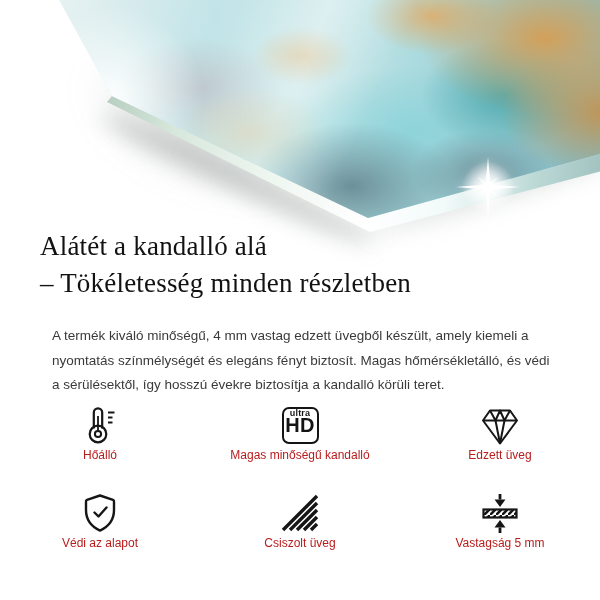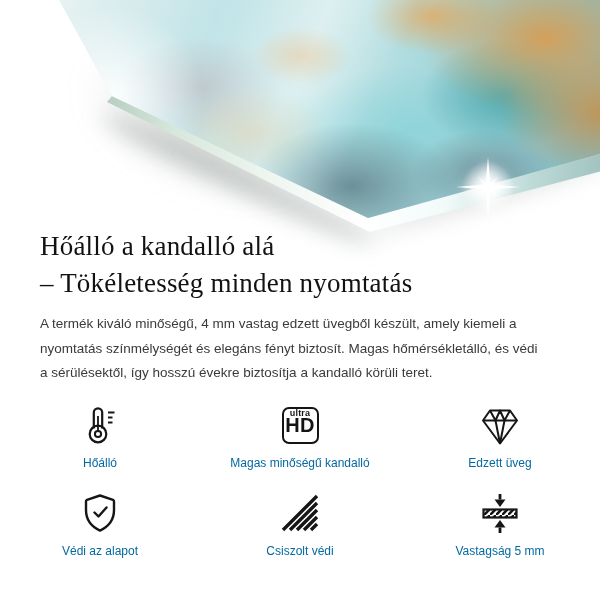--- a/index.html
+++ b/index.html
@@ -57,31 +57,31 @@
     filter:drop-shadow(0 0 5px rgba(255,255,255,.95));
   }
   
   .title{
     position:absolute;left:40px;top:228px;margin:0;
     font-family:"Liberation Serif","DejaVu Serif",serif;
     font-weight:400;font-size:27px;line-height:37px;color:#121212;
     letter-spacing:.2px;
   }
   .desc{
-    position:absolute;left:40px;top:312px;width:500px;margin:0;
+    position:absolute;left:40px;top:312px;width:500px;margin:12px;
     font-size:13.5px;line-height:24.5px;color:#3a3a3a;
   }
   
   .features{
     position:absolute;left:0;top:402px;width:600px;
     display:grid;grid-template-columns:repeat(3,200px);row-gap:19px;
   }
   .feature{display:flex;flex-direction:column;align-items:center;height:69px;}
   .icon-box{height:46px;display:flex;align-items:center;justify-content:center;}
-  .feature-label{margin-top:8px;font-size:12px;line-height:15px;color:#0369a1;white-space:nowrap;}
+  .feature-label{margin-top:0;font-size:12px;line-height:15px;color:#b91c1c;white-space:nowrap;}
   .hd-badge{
     width:33px;height:33px;border:2.5px solid #141414;border-radius:7px;
     display:flex;flex-direction:column;align-items:center;justify-content:flex-start;
     color:#141414;font-weight:700;
   }
   .hd-badge .hd-top{font-size:9px;line-height:9px;letter-spacing:.2px;}
   .hd-badge .hd-bottom{font-size:20px;line-height:15px;letter-spacing:.3px;}
   svg .ln{stroke:#161616;fill:none;}
 </style>
 </head>
@@ -100,22 +100,22 @@
         <stop offset="1" stop-color="#ffffff" stop-opacity="0"></stop>
       </radialGradient>
     </defs>
     <circle cx="40" cy="40" r="26" fill="url(#sparkglow)"></circle>
     <path d="M40 10 L42.4 37.6 L72 40 L42.4 42.4 L40 70 L37.6 42.4 L8 40 L37.6 37.6 Z" fill="#ffffff"></path>
     <path d="M40 26 L41.4 38.6 L54 40 L41.4 41.4 L40 54 L38.6 41.4 L26 40 L38.6 38.6 Z" fill="#ffffff" transform="rotate(45 40 40)"></path>
   </svg>
 </div>
 
 <h1 class="title">
-  <span>Hőálló a kandalló alá</span><br>
-  <span>– Tökéletesség minden nyomtatás</span>
+  <span>Alátét a kandalló alá</span><br>
+  <span>– Tökéletesség minden részletben</span>
 </h1>
 
 <p class="desc">A termék kiváló minőségű, 4 mm vastag edzett üvegből készült, amely kiemeli a nyomtatás színmélységét és elegáns fényt biztosít. Magas hőmérsékletálló, és védi a sérülésektől, így hosszú évekre biztosítja a kandalló körüli teret.</p>
 
 <div class="features">
 
   <div class="feature">
     <div class="icon-box">
       <svg width="44" height="44" viewBox="0 0 44 44">
         <path class="ln" d="M15.8 25.5 V9.6 a4.2 4.2 0 0 1 8.4 0 V25.5" stroke-width="2.2"></path>
@@ -168,21 +168,21 @@
       <svg width="44" height="44" viewBox="0 0 44 44">
         <g stroke="#161616" stroke-width="3.4">
           <line x1="5" y1="39" x2="39" y2="5"></line>
           <line x1="12" y1="39" x2="39" y2="12"></line>
           <line x1="19" y1="39" x2="39" y2="19"></line>
           <line x1="26" y1="39" x2="39" y2="26"></line>
           <line x1="33" y1="39" x2="39" y2="33"></line>
         </g>
       </svg>
     </div>
-    <div class="feature-label">Csiszolt védi</div>
+    <div class="feature-label">Csiszolt üveg</div>
   </div>
 
   <div class="feature">
     <div class="icon-box">
       <svg width="44" height="44" viewBox="0 0 44 44">
         <defs>
           <pattern id="hatchp" patternUnits="userSpaceOnUse" width="6" height="6">
             <path d="M0 6 L6 0" stroke="#161616" stroke-width="2.6"></path>
           </pattern>
         </defs>

